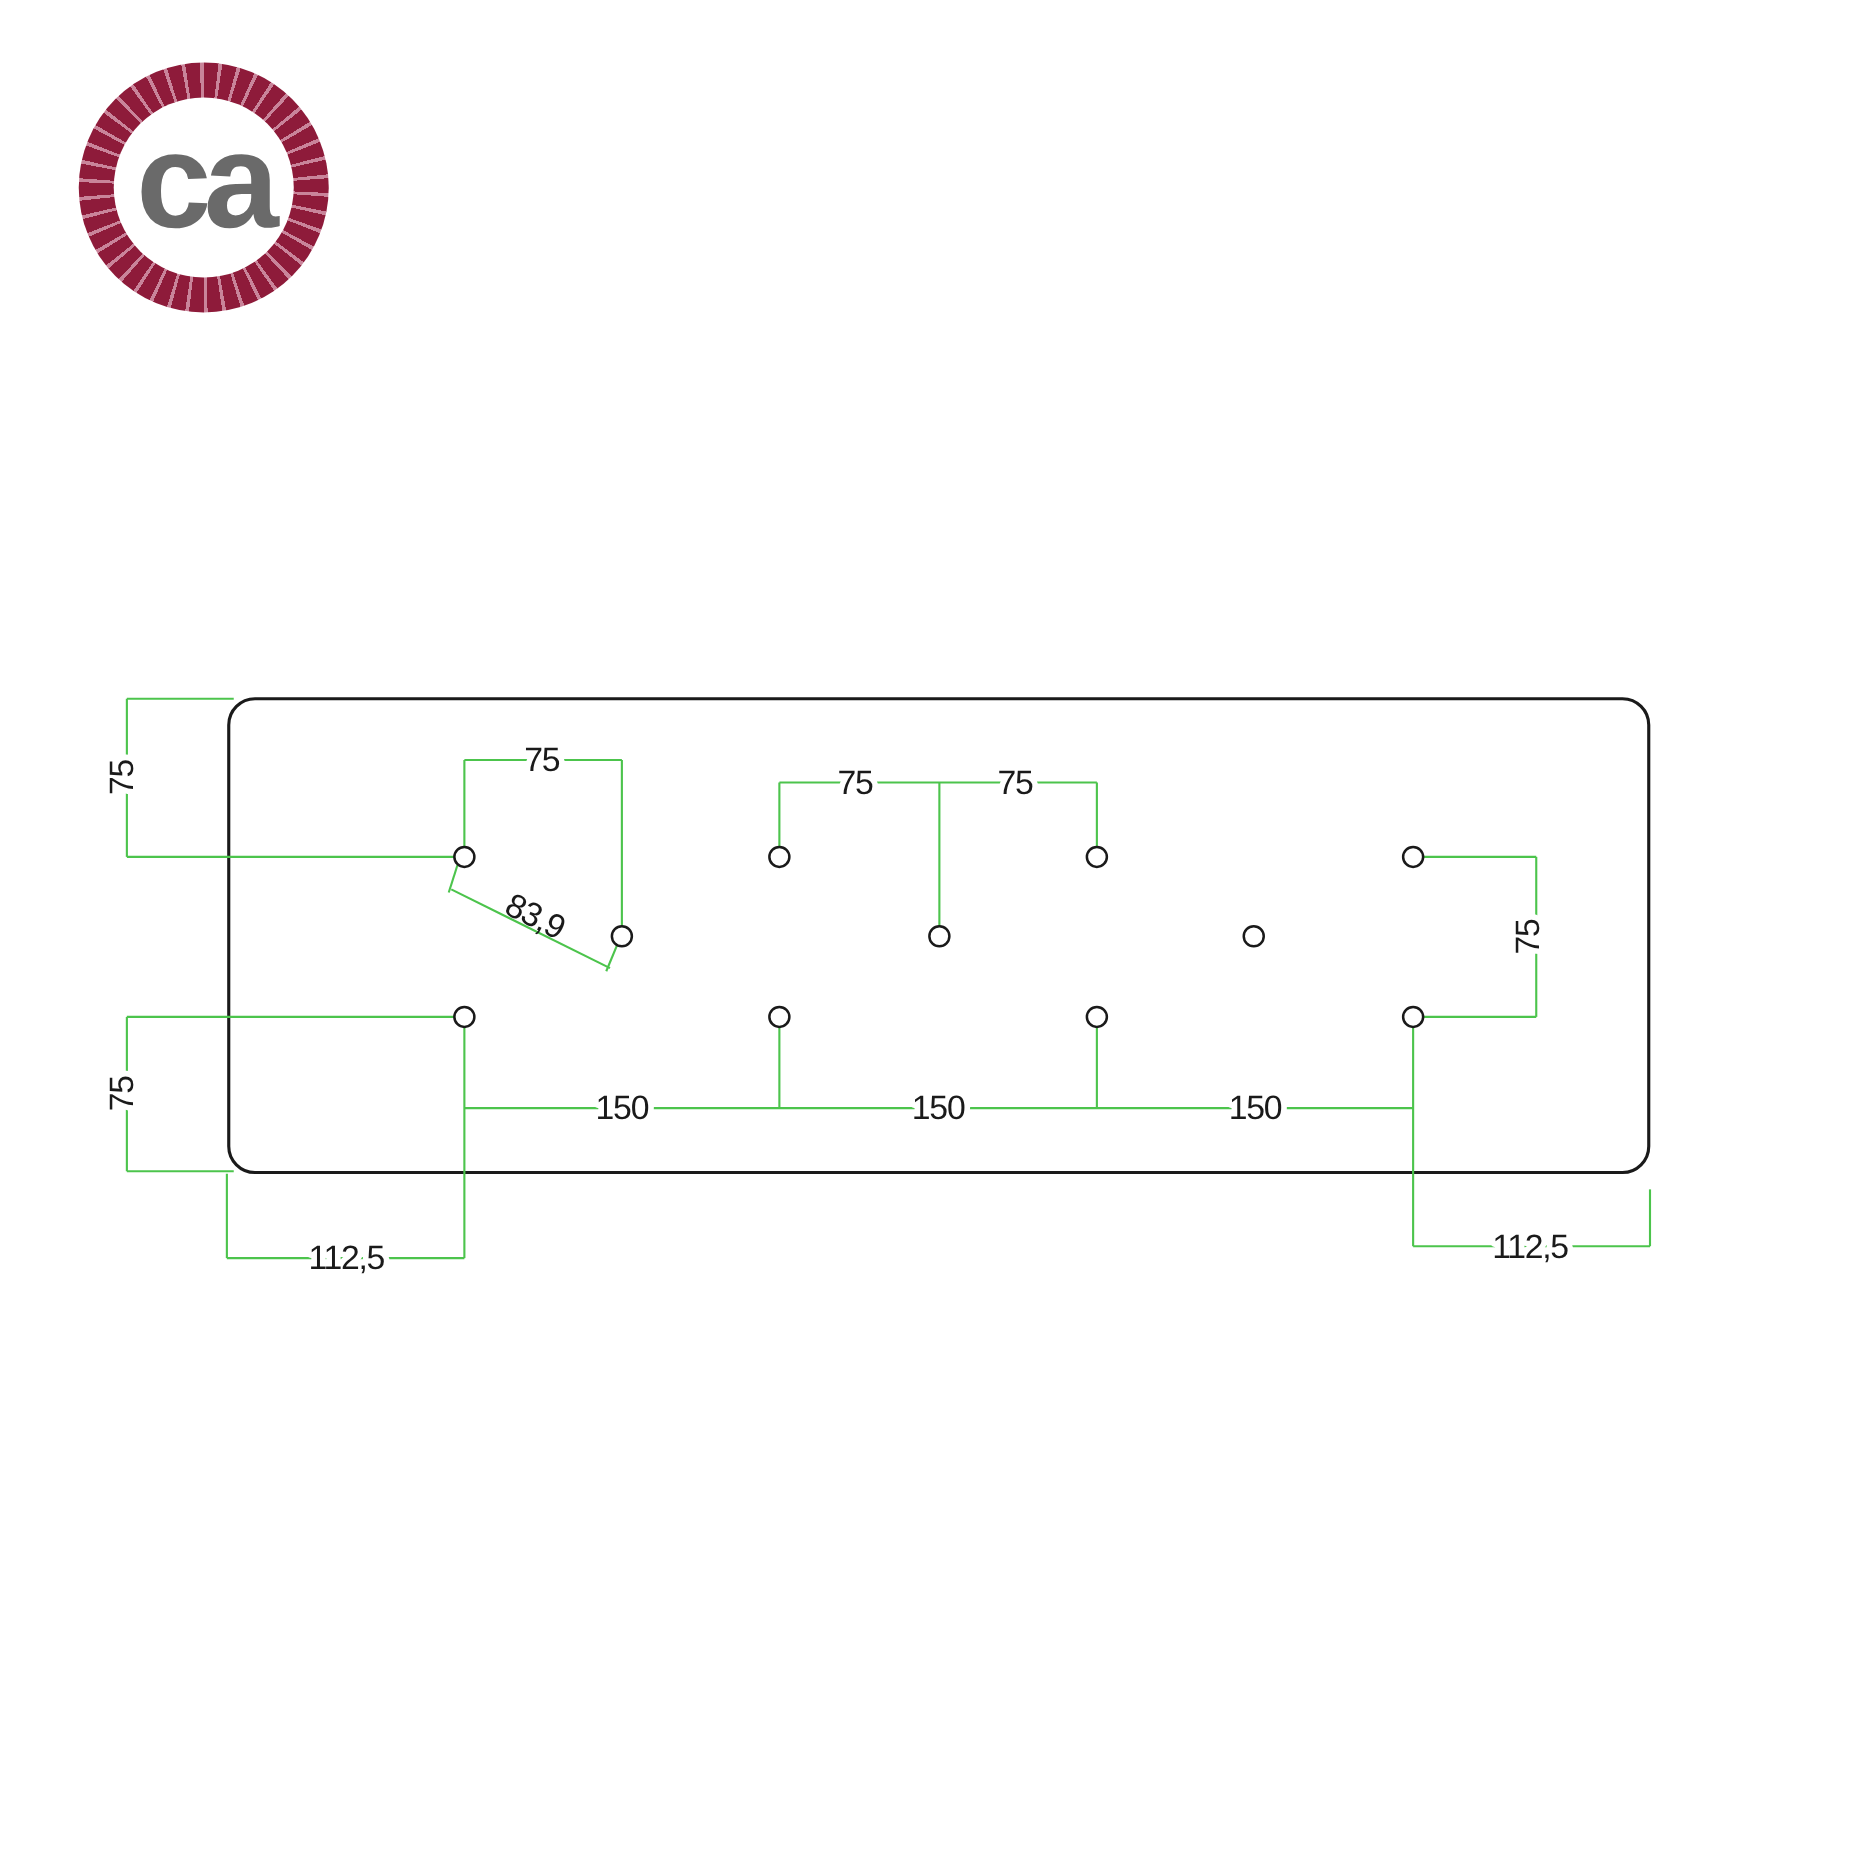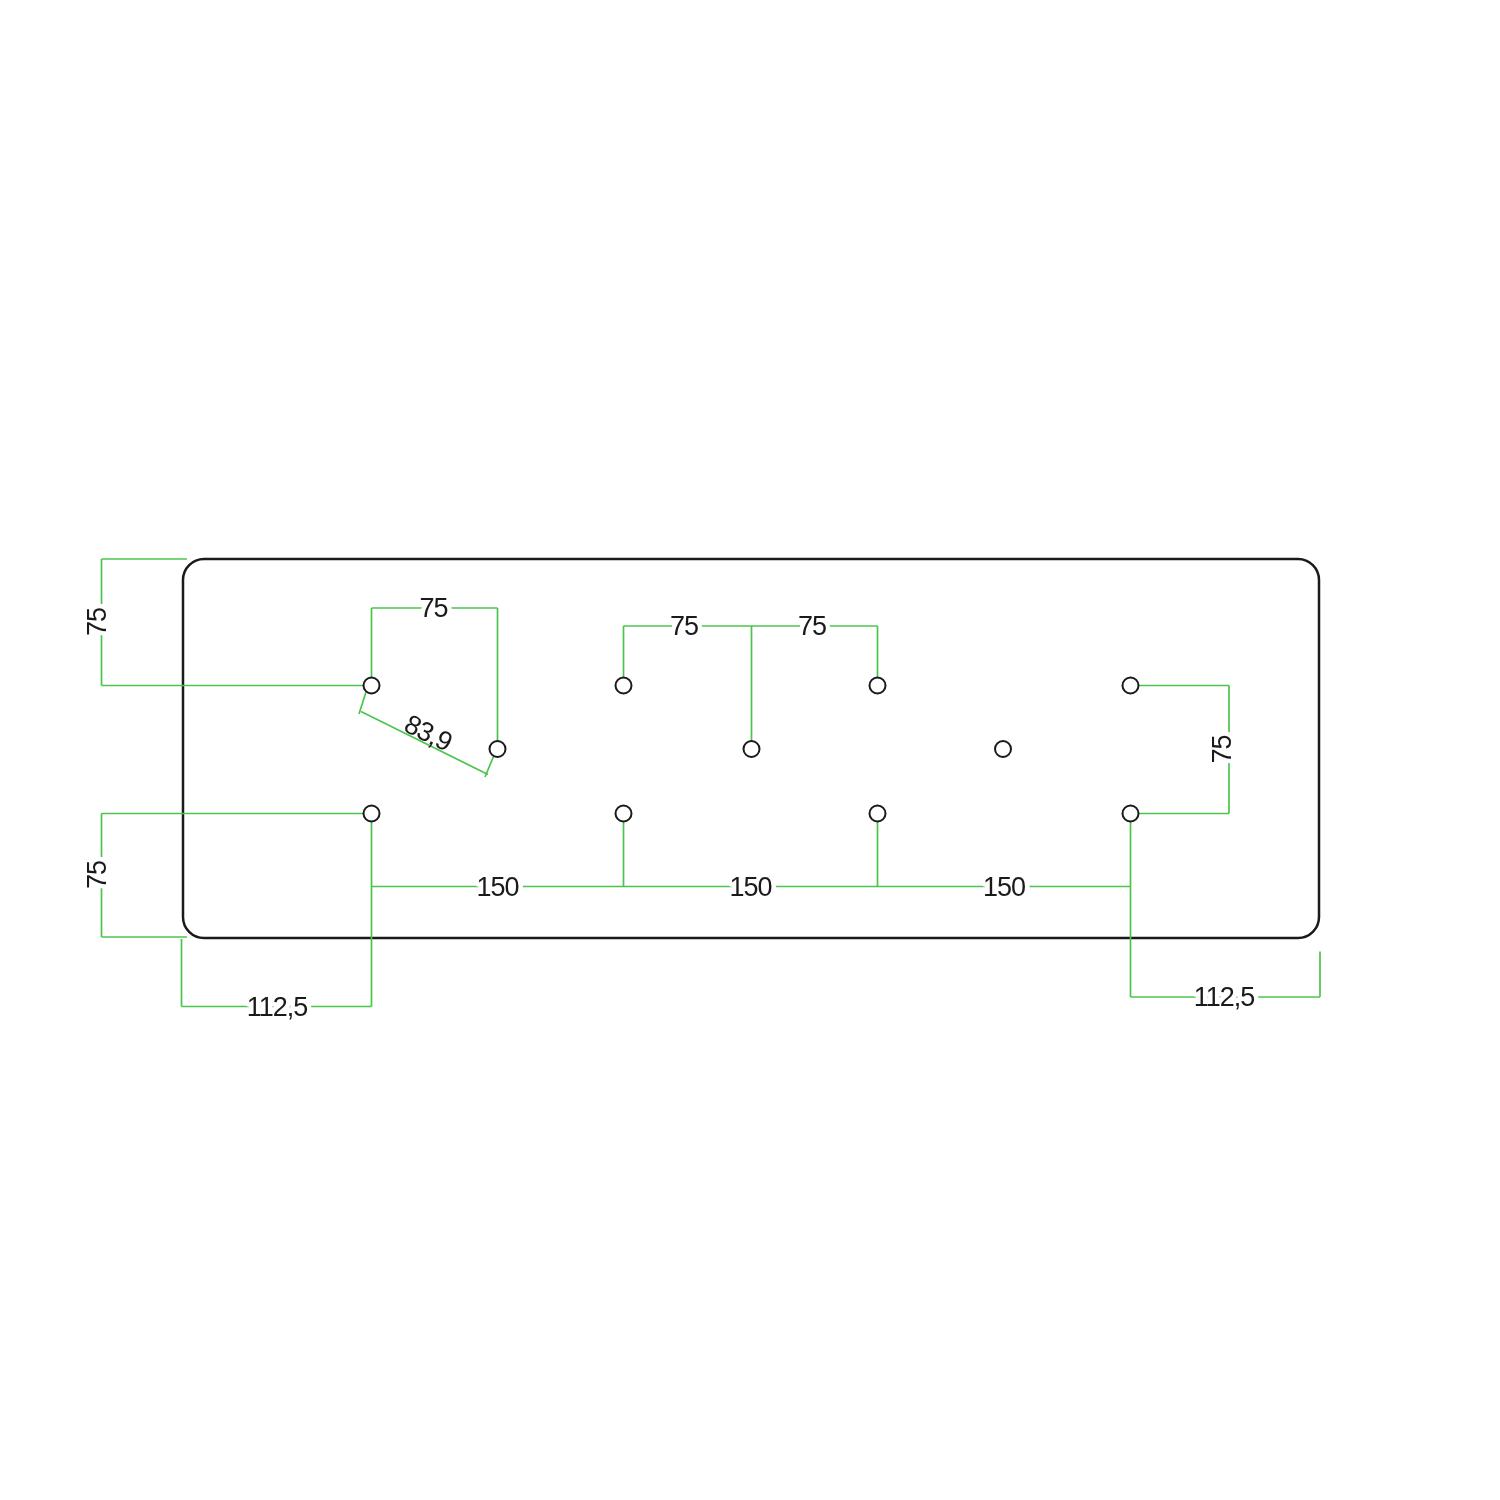--- a/index.html
+++ b/index.html
@@ -31,20 +31,24 @@
     text-anchor:middle;dominant-baseline:central;
   }
   text.halo{paint-order:stroke;stroke:#fff;stroke-width:9;stroke-linejoin:round;}
   text.baseline{dominant-baseline:auto;}
 </style>
 </head>
 <body>
 
 <div class="canvas">
 
+  <div class="logo">
+    <div class="rope"></div>
+    <div class="logo-text">ca</div>
+  </div>
 
   <svg class="drawing" viewBox="0 0 1500 1500">
 
     <rect class="plate" x="183" y="559" width="1136" height="379" rx="21"></rect>
 
     <g>
       <line class="gl" x1="101.5" y1="559" x2="187" y2="559"></line>
       <line class="gl" x1="101.5" y1="559" x2="101.5" y2="685.5"></line>
       <line class="gl" x1="101.5" y1="685.5" x2="371.5" y2="685.5"></line>
     </g>

